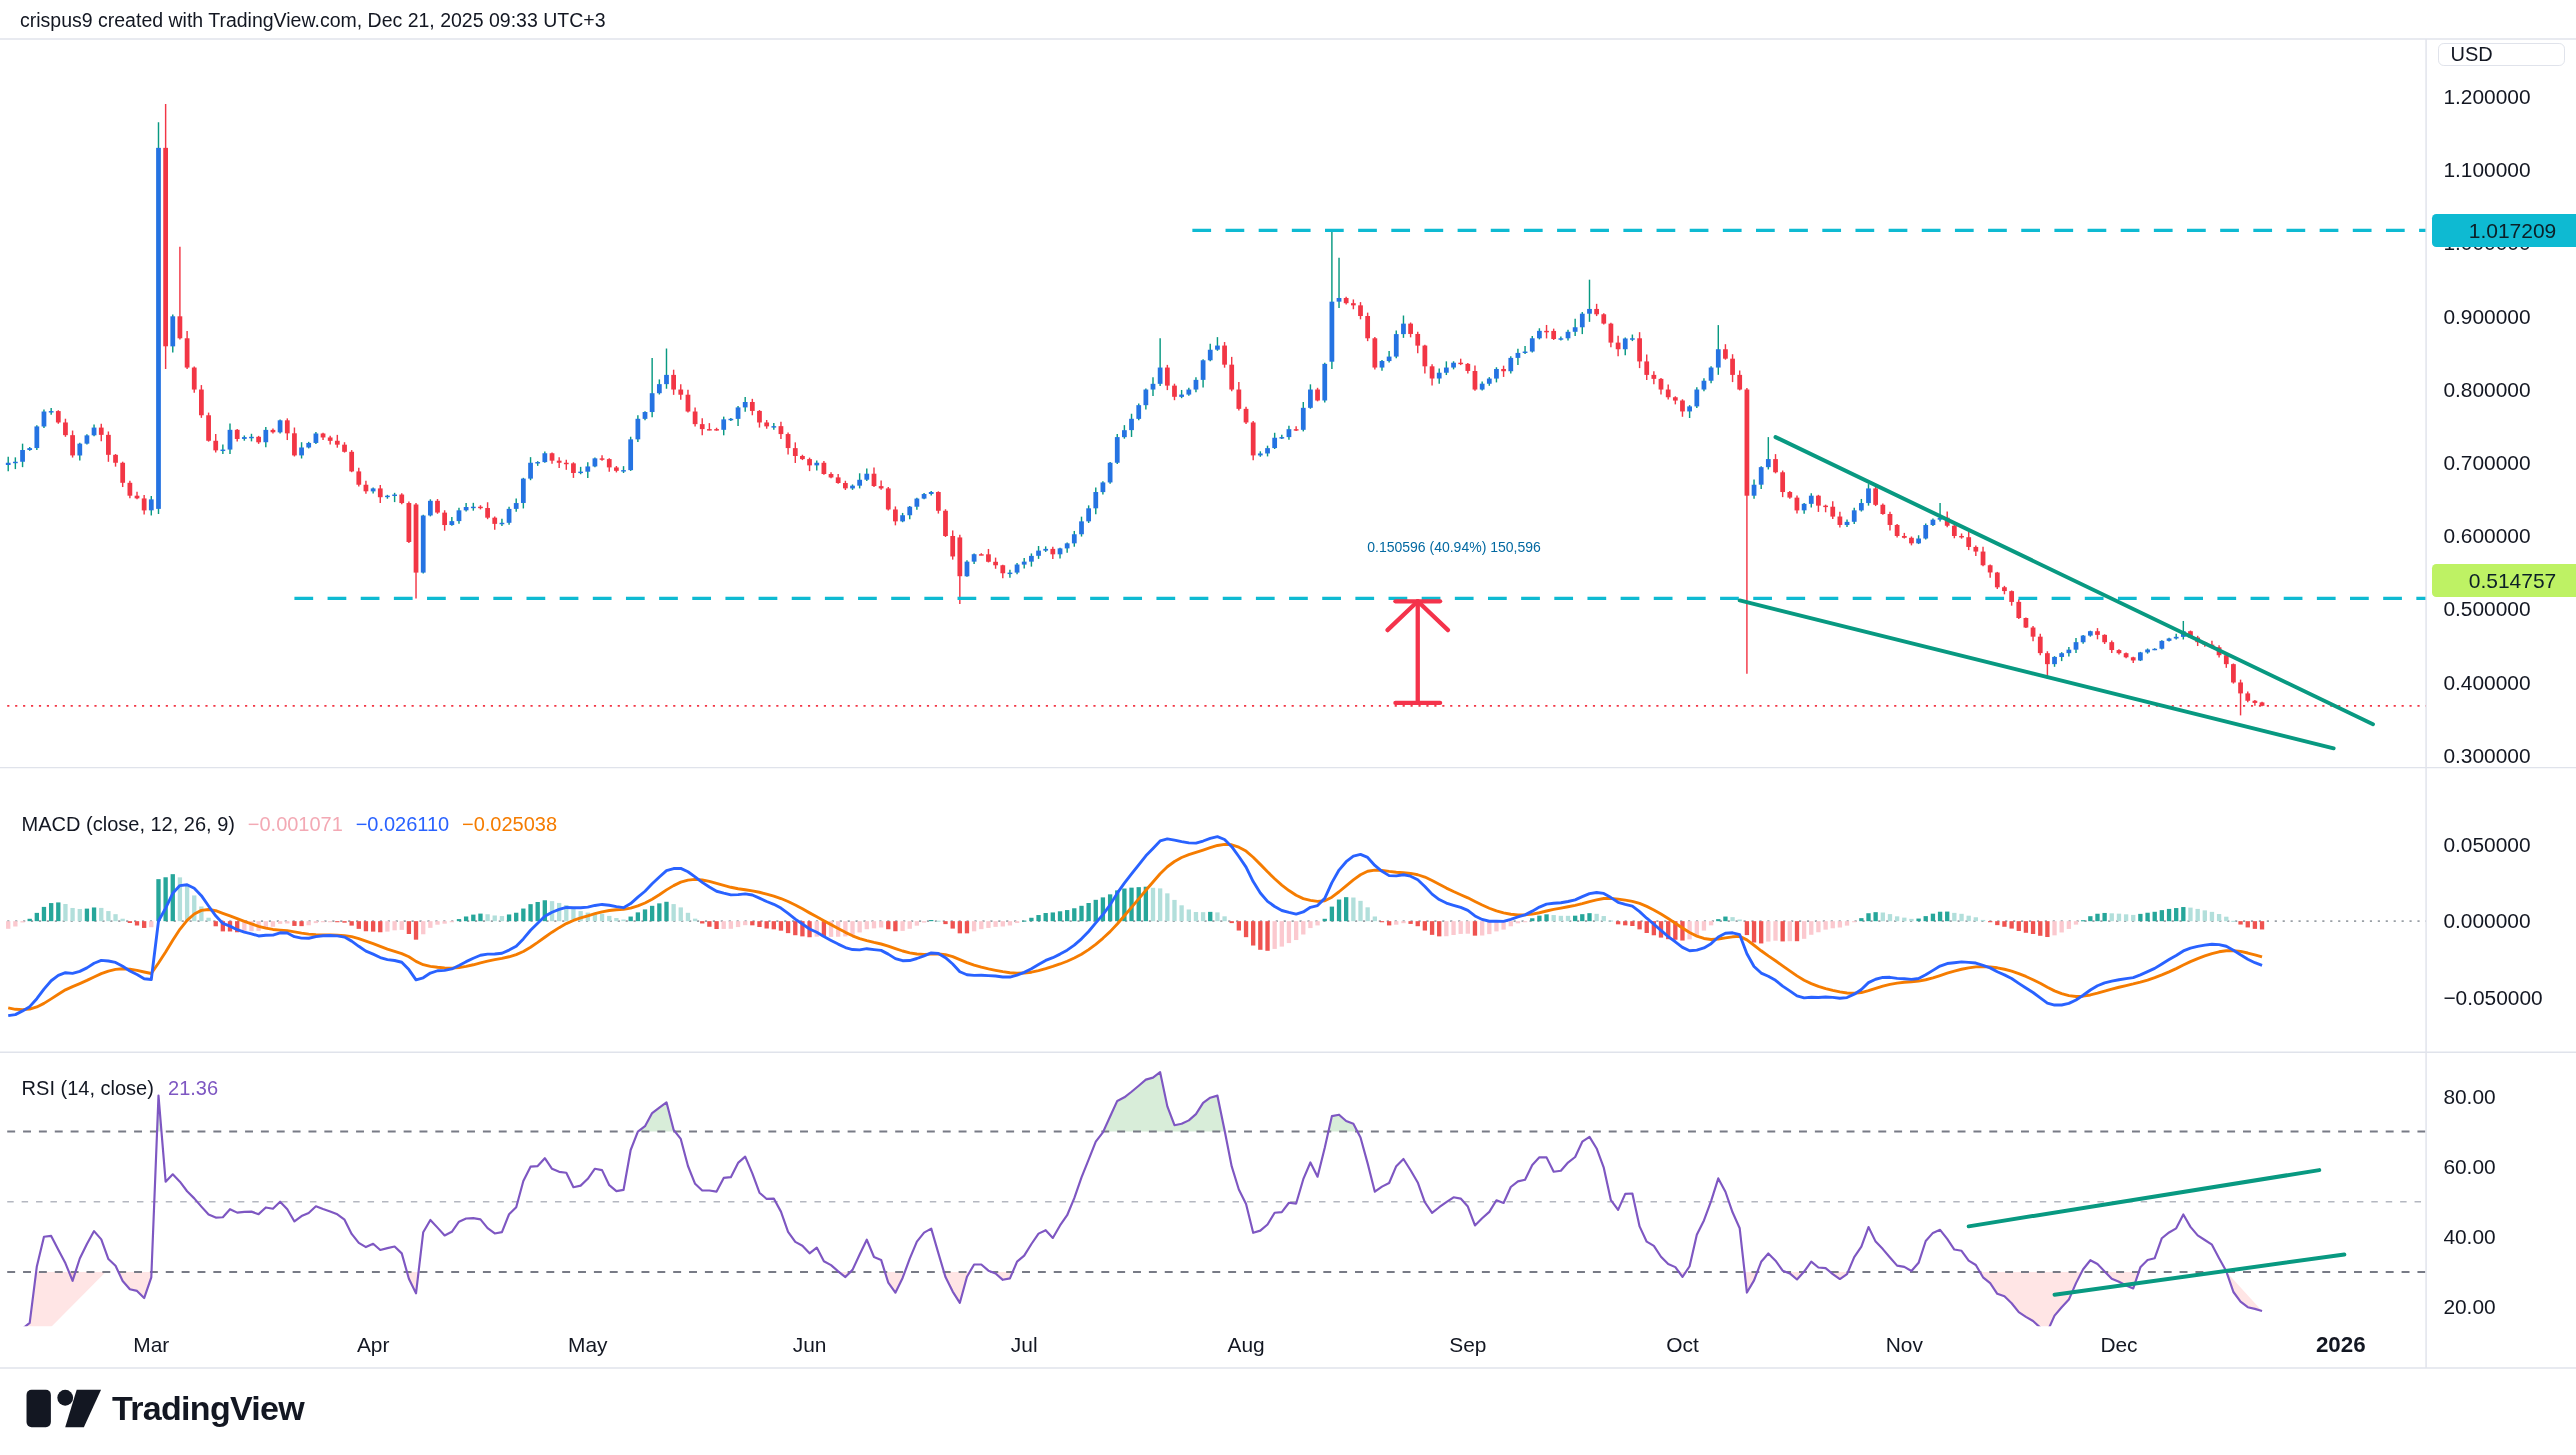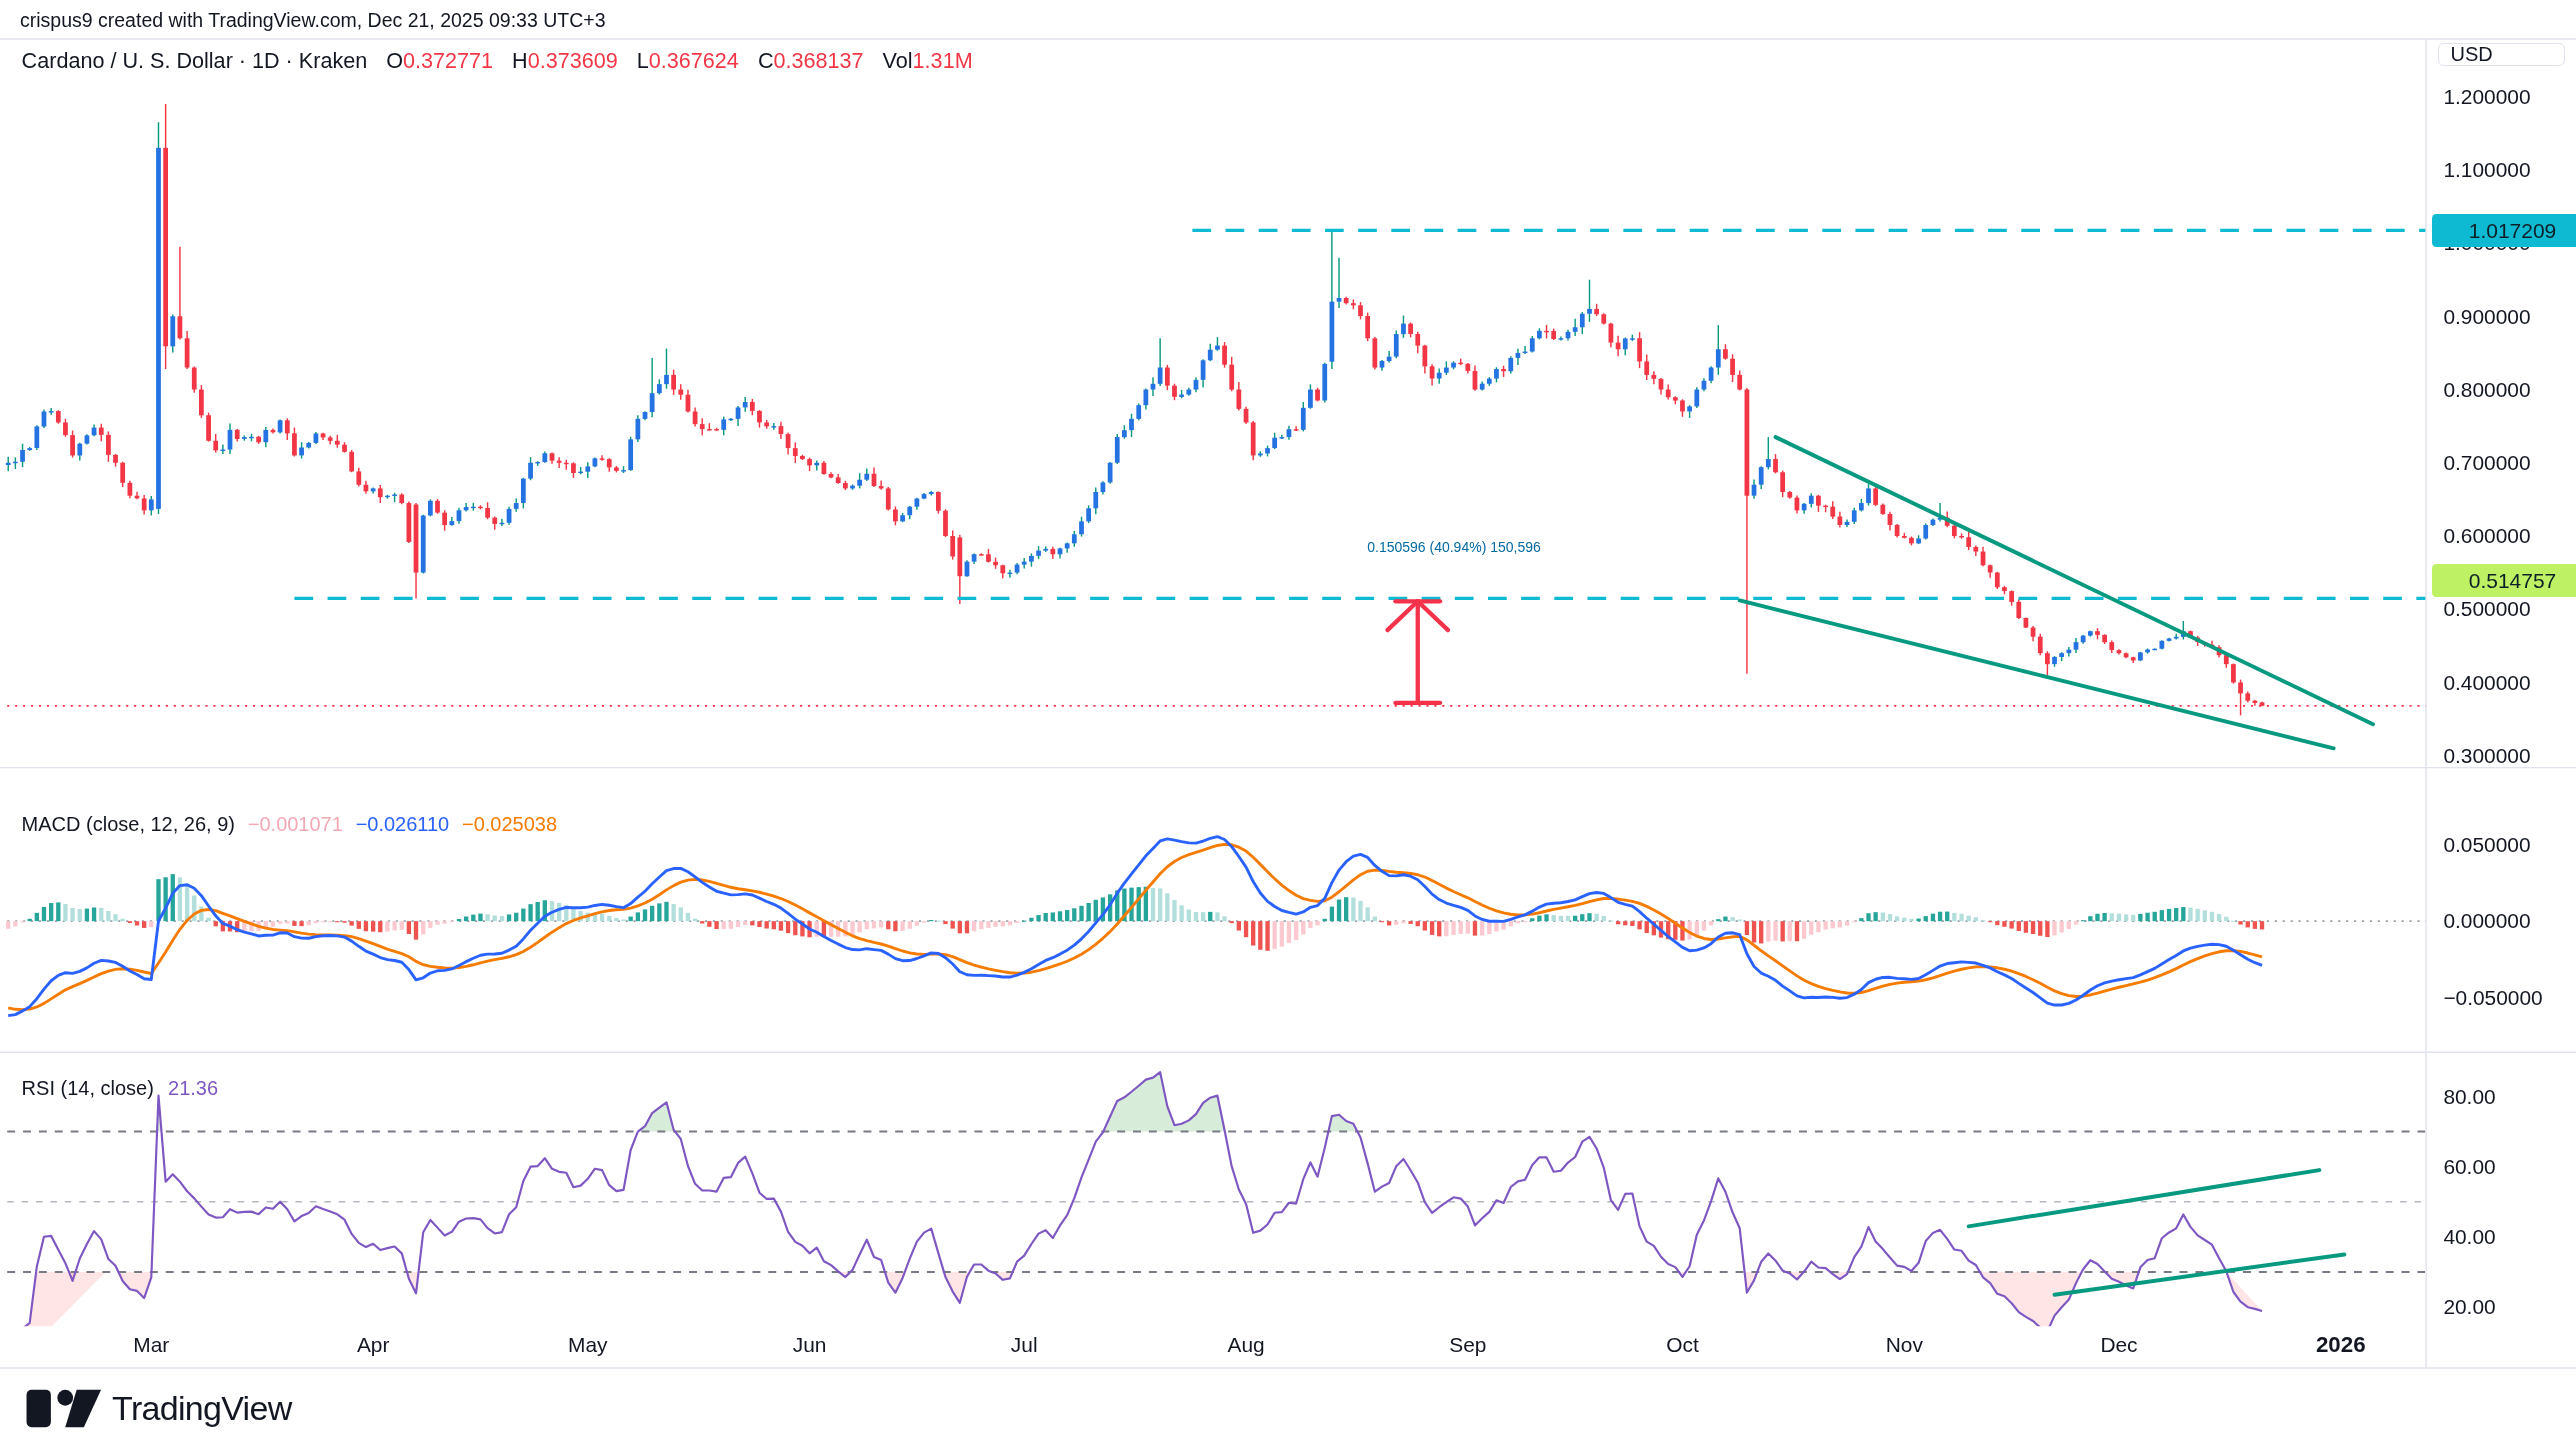--- a/index.html
+++ b/index.html
@@ -14,21 +14,21 @@
   .macd-legend{left:21.6px;top:797px;font-size:20px;margin-top:16px;}
   .macd-legend span{margin-right:7.2px;}
   .rsi-legend{left:21.6px;top:1077px;font-size:20px;}
   .rsi-legend span{margin-right:8.6px;}
   .annotation{z-index:6;font-size:14px;color:#0369a1;transform:translateX(-50%);margin-left:36px;}
   .usd-btn{left:2438px;top:43px;width:127px;height:23px;border:1.4px solid #e0e3eb;border-radius:5.8px;
            display:flex;align-items:center;padding-left:11.5px;font-size:20px;color:#131722;box-sizing:border-box;background:#fff;}
   .badge{left:2432px;width:161px;height:33px;border-radius:4.3px;display:flex;align-items:center;
          justify-content:center;font-size:21px;color:#0c2027;z-index:6;}
   .footer-logo{left:24.5px;top:1387px;display:flex;align-items:center;z-index:5;}
-  .brand-text{font-size:34px;font-weight:400;letter-spacing:-0.7px;color:#131722;margin-left:8.6px;text-align:right;}
+  .brand-text{font-size:34px;font-weight:700;letter-spacing:-0.7px;color:#131722;margin-left:8.6px;text-align:right;}
 </style>
 </head>
 <body>
 
 <div id="root">
   <svg id="chart" width="2576" height="1456" viewBox="0 0 3574 2020" xmlns="http://www.w3.org/2000/svg">
       <defs>
 <clipPath id="cpP">
           <rect x="0" y="56" width="3366" height="1009"></rect>
         </clipPath>
@@ -1078,28 +1078,20 @@
         <text x="2036.5" y="1876">Sep</text>
         <text x="2334.3" y="1876">Oct</text>
         <text x="2642.1" y="1876">Nov</text>
         <text x="2939.9" y="1876">Dec</text>
         <text font-weight="bold" font-size="31" x="3247.6" y="1876">2026</text>
       </g>
     </svg>
 
   <div class="ovl attribution">crispus9 created with TradingView.com, Dec 21, 2025 09:33 UTC+3</div>
 
-  <div class="ovl price-legend">
-    <span>Cardano / U. S. Dollar · 1D · Kraken</span>
-    <span class="lk">O</span><span class="lv">0.372771</span>
-    <span class="lk">H</span><span class="lv">0.373609</span>
-    <span class="lk">L</span><span class="lv">0.367624</span>
-    <span class="lk">C</span><span class="lv">0.368137</span>
-    <span class="lk">Vol</span><span class="lv">1.31M</span>
-  </div>
 
   <div class="ovl macd-legend">
     <span>MACD (close, 12, 26, 9)</span>
     <span style="color: rgb(243, 169, 180);">−0.001071</span>
     <span style="color: rgb(41, 98, 255);">−0.026110</span>
     <span style="color: rgb(245, 124, 0);">−0.025038</span>
   </div>
 
   <div class="ovl rsi-legend">
     <span>RSI (14, close)</span>

